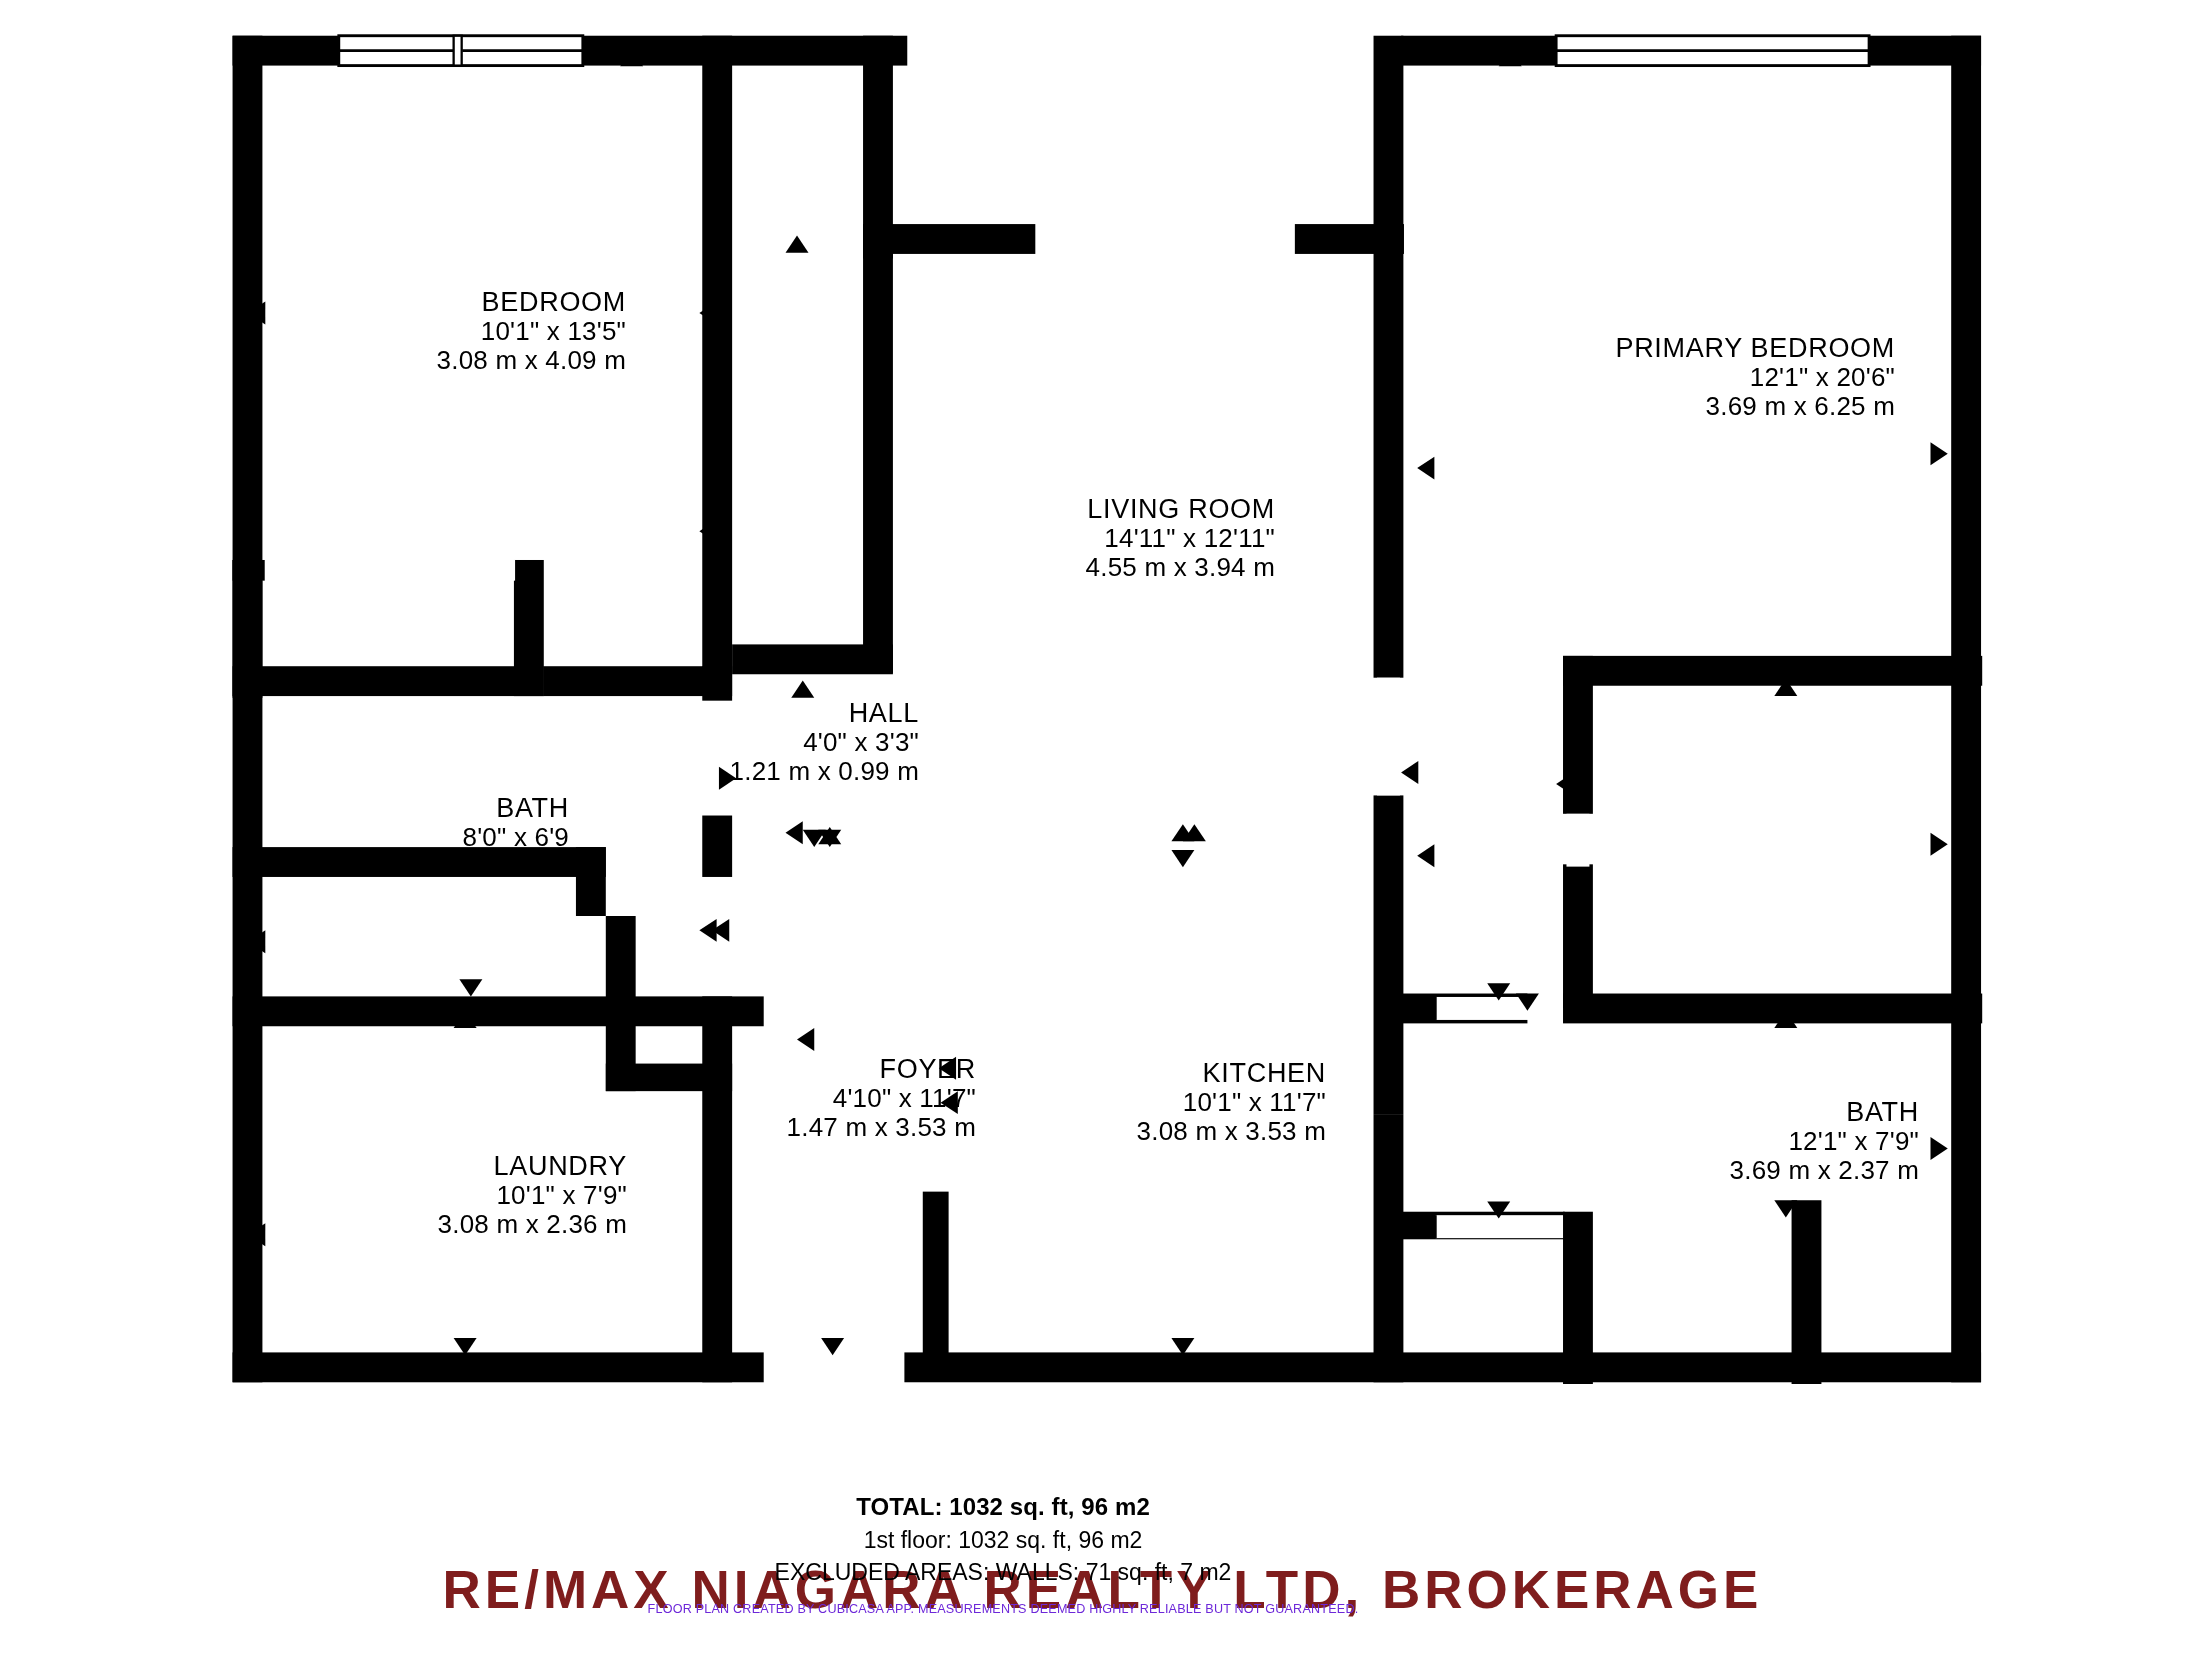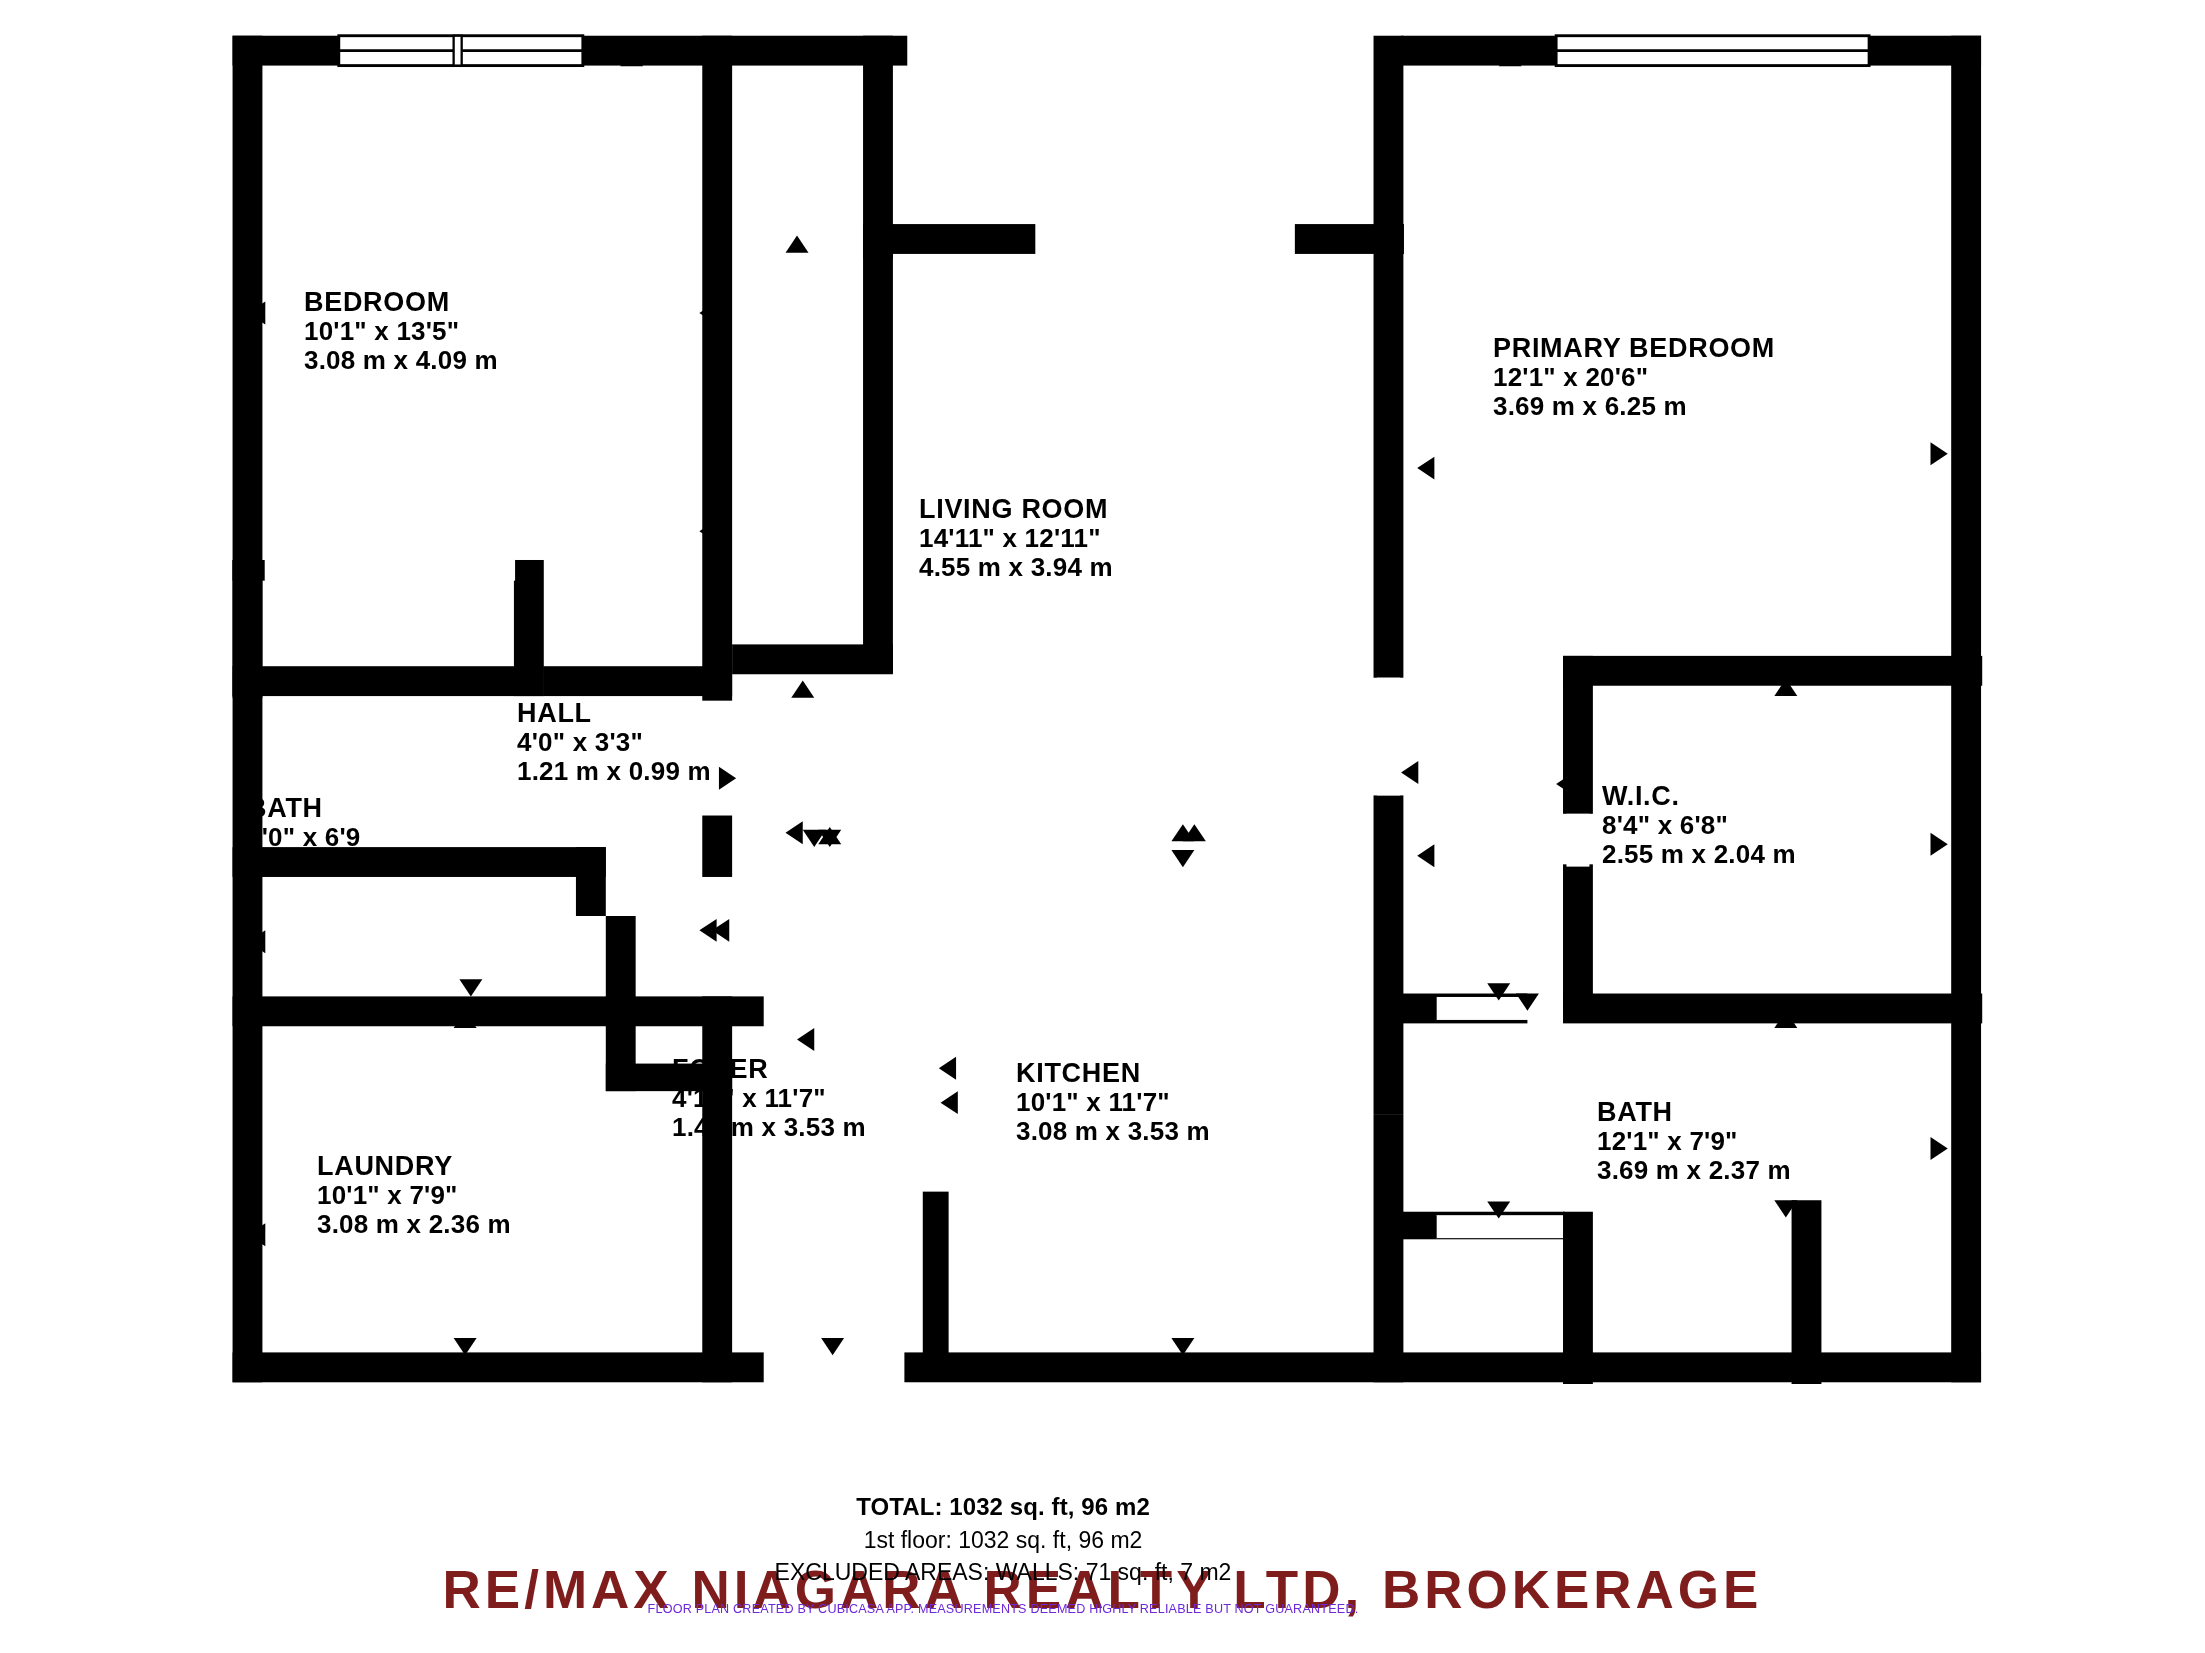--- a/index.html
+++ b/index.html
@@ -6,22 +6,22 @@
   html,body{margin:0;padding:0;background:#ffffff;}
   body{width:2205px;height:1654px;position:relative;overflow:hidden;
        font-family:"Liberation Sans","DejaVu Sans",sans-serif;color:#000;}
   #plan-stage{position:absolute;left:0;top:0;width:2205px;height:1654px;}
   svg#floorplan{position:absolute;left:0;top:0;width:2205px;height:1654px;display:block;}
   .wall{fill:#000000;}
   .opening{fill:#ffffff;}
   .winline{stroke:#000000;stroke-width:5;fill:none;}
   .dirmark{fill:#000000;}
 
-  .room-label{position:absolute;text-align:left;line-height:1.12;
-              white-space:nowrap;pointer-events:none;font-weight:bold;}
+  .room-label{position:absolute;text-align:right;line-height:1.12;
+              white-space:nowrap;pointer-events:none;}
   .room-label .rname{font-size:27px;letter-spacing:0.7px;}
   .room-label .rdim{font-size:26px;letter-spacing:0.2px;}
 
   #footer{position:absolute;left:0;top:1493px;width:2006px;text-align:center;}
   #footer .ftotal{font-size:24px;font-weight:bold;letter-spacing:0.1px;margin-bottom:5.7px;}
   #footer .ffloor{font-size:23px;margin-bottom:5.7px;}
   #footer .fexcl{font-size:23px;margin-bottom:3.4px;}
   #footer .fdisc{font-size:12.6px;color:#6d28d9;letter-spacing:0.2px;margin-top:16px;}
 
   #watermark{position:absolute;left:0;top:1559px;width:2205px;text-align:center;
@@ -214,25 +214,20 @@
     <div class="rdim">4'0" x 3'3"</div>
     <div class="rdim">1.21 m x 0.99 m</div>
   </div>
 
   <div class="room-label" style="left:247px;top:793px;width:322px;">
     <div class="rname">BATH</div>
     <div class="rdim">8'0" x 6'9</div>
     <div class="rdim">2.43 m x 2.05 m</div>
   </div>
 
-  <div class="room-label" style="left:1602px;top:781px;width:322px;">
-    <div class="rname">W.I.C.</div>
-    <div class="rdim">8'4" x 6'8"</div>
-    <div class="rdim">2.55 m x 2.04 m</div>
-  </div>
 
   <div class="room-label" style="left:1597px;top:1097px;width:322px;">
     <div class="rname">BATH</div>
     <div class="rdim">12'1" x 7'9"</div>
     <div class="rdim">3.69 m x 2.37 m</div>
   </div>
 
   <div class="room-label" style="left:672px;top:1054px;width:304px;">
     <div class="rname">FOYER</div>
     <div class="rdim">4'10" x 11'7"</div>

